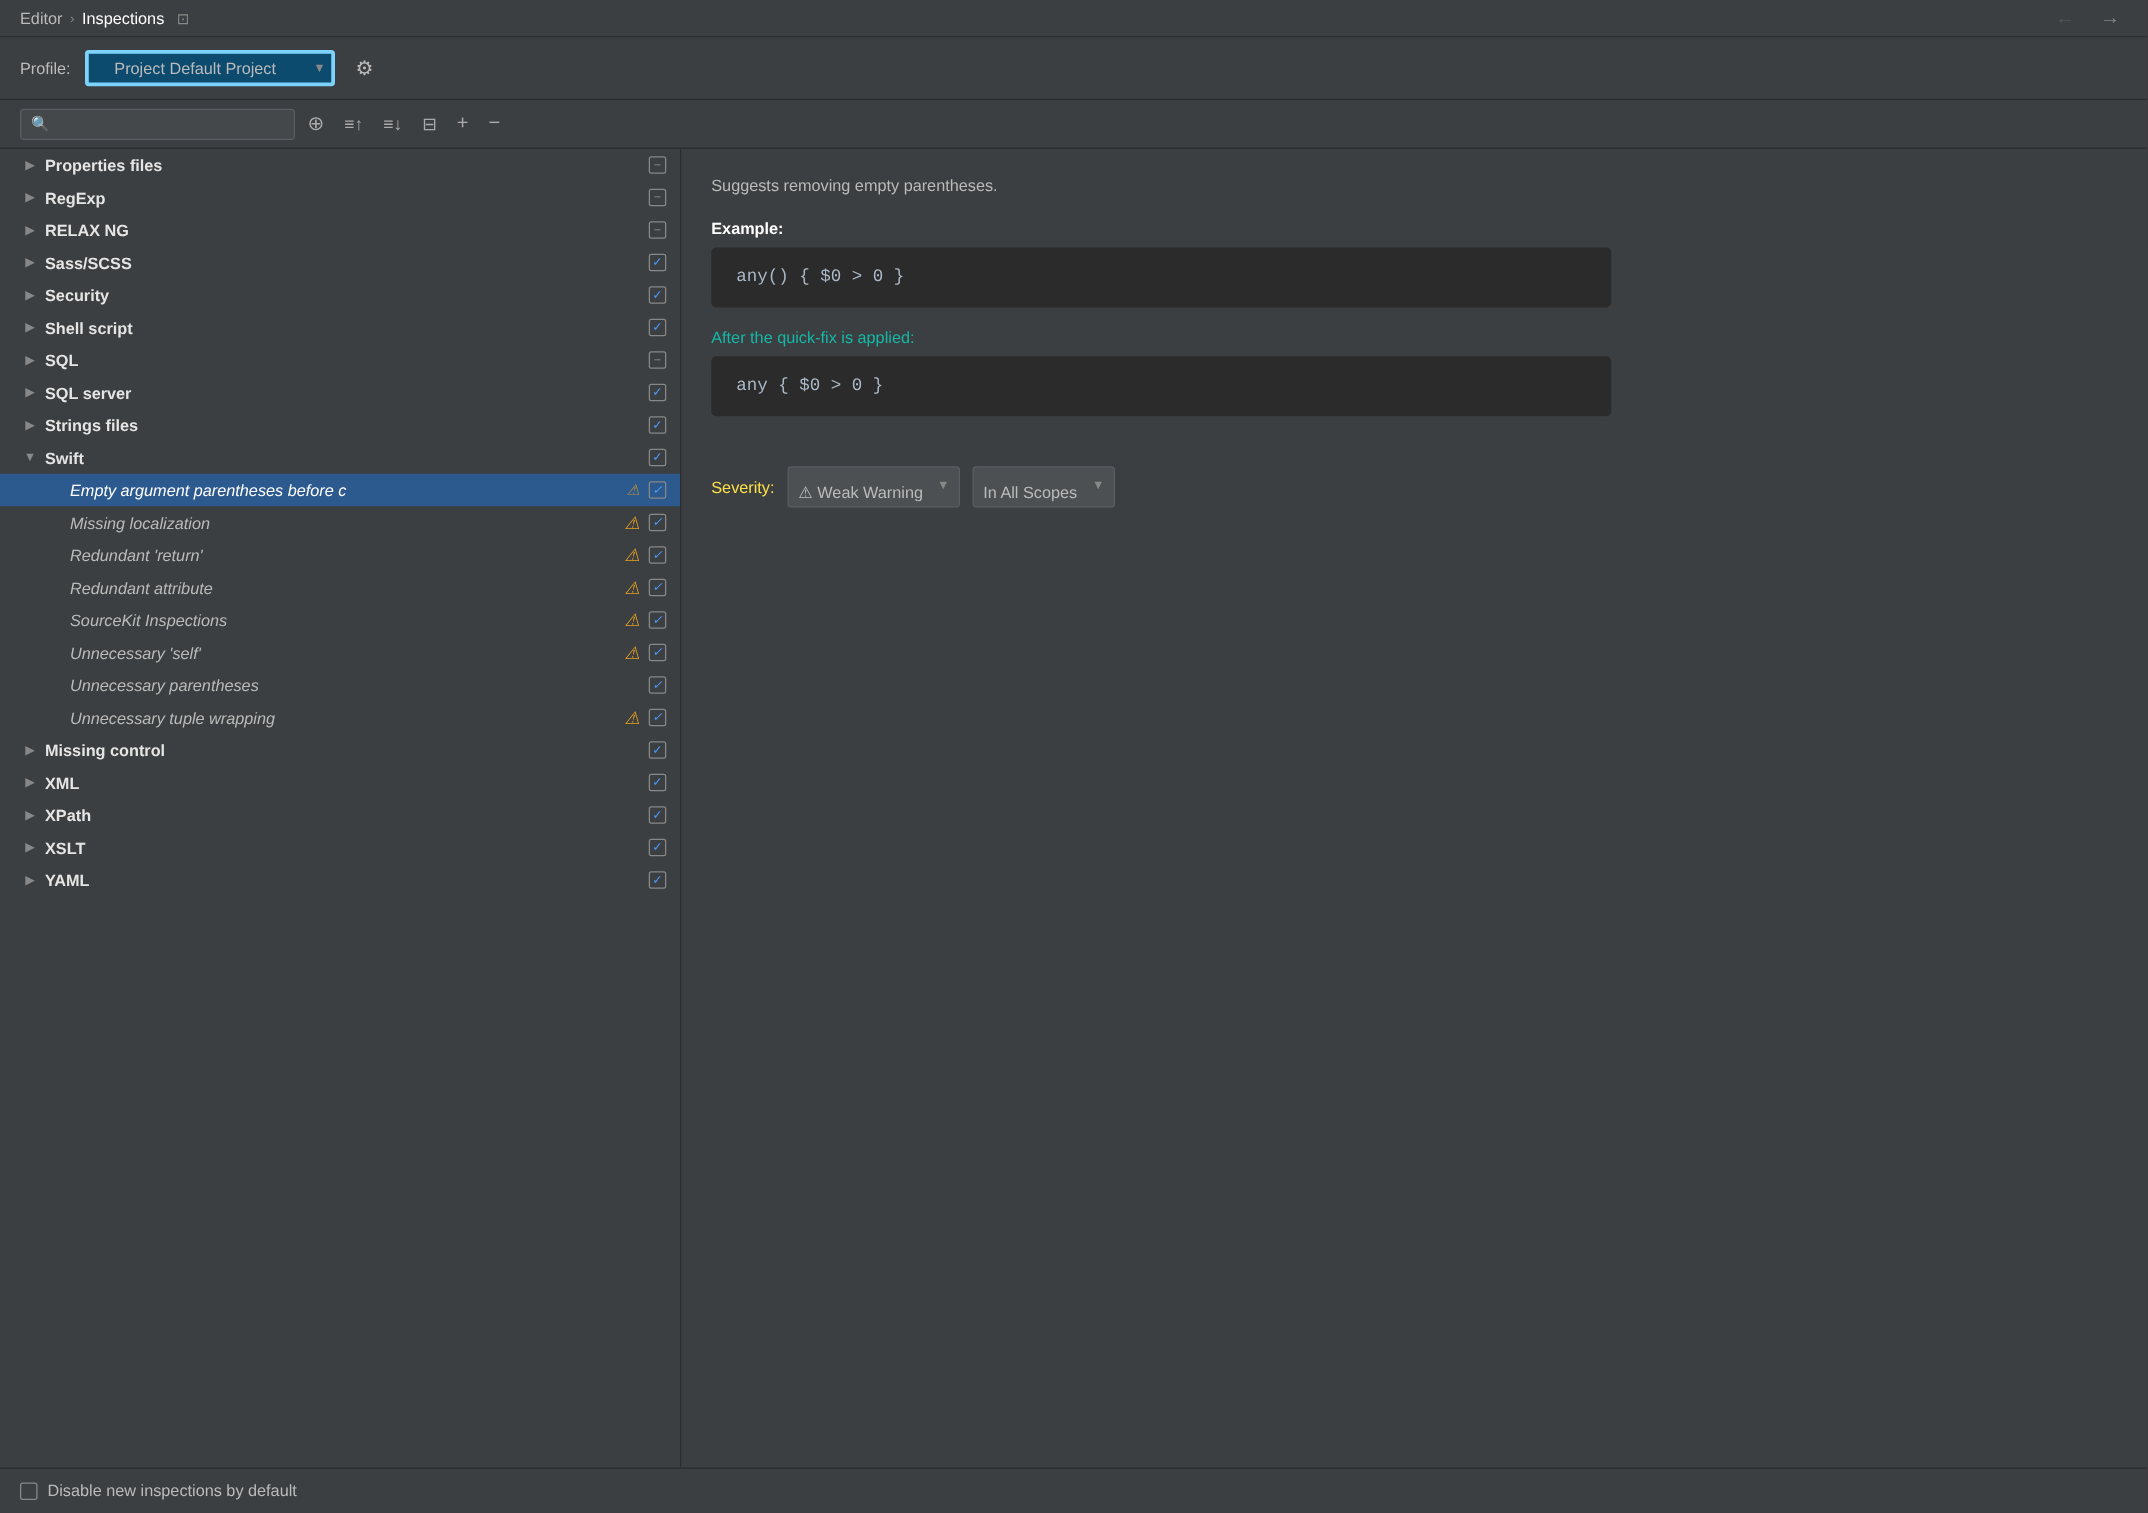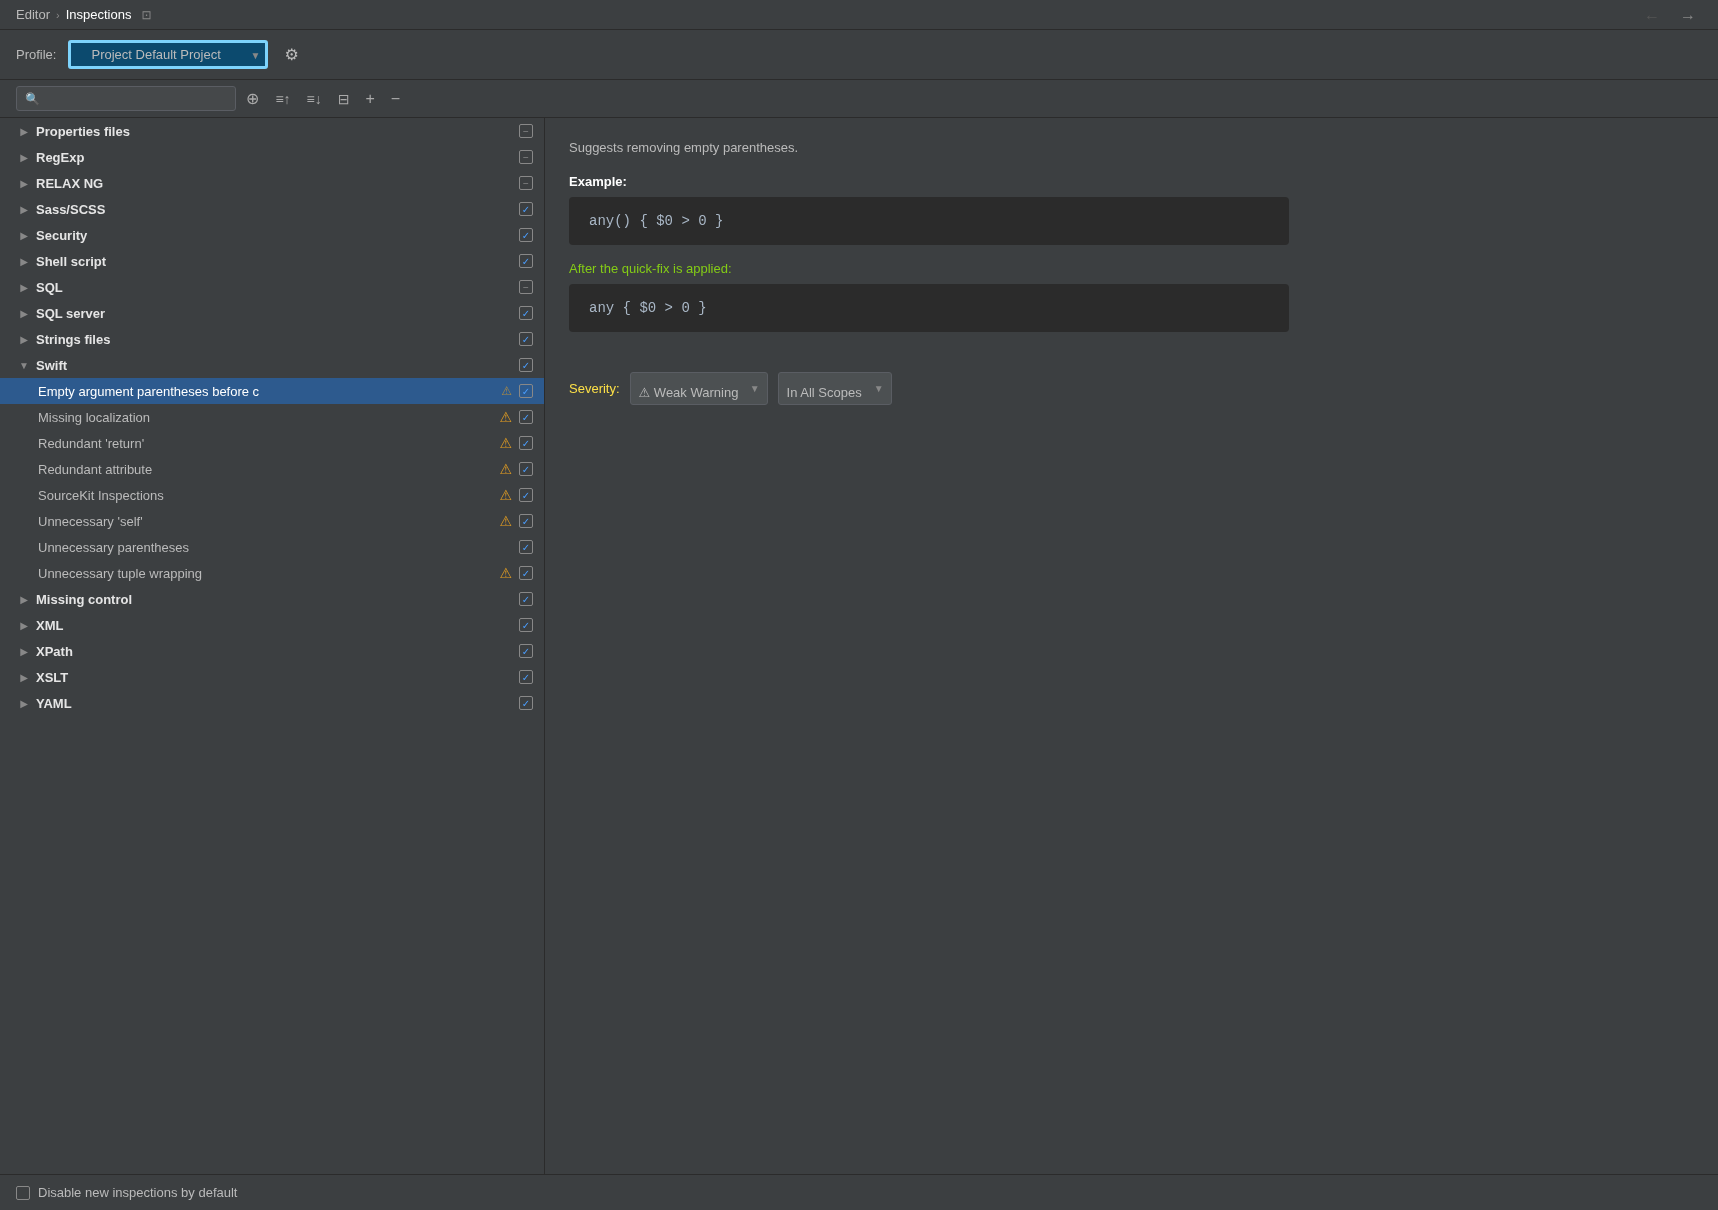--- a/index.html
+++ b/index.html
@@ -174,21 +174,22 @@
       font-size: 10px;
       flex-shrink: 0;
     }
     .tree-label {
       flex: 1;
       padding: 0 4px;
     }
     .tree-label.bold { font-weight: bold; color: #e5e5e5; }
 
     .child-item {
-      padding-left: 18px;
+      padding-left: 36px;
+      font-style: italic;
     }
 
     .checkbox-wrap {
       width: 20px;
       height: 20px;
       display: flex;
       align-items: center;
       justify-content: center;
       flex-shrink: 0;
     }
@@ -232,21 +233,21 @@
       border-radius: 4px;
       padding: 16px 20px;
       font-family: 'Menlo', 'Monaco', 'Courier New', monospace;
       font-size: 14px;
       color: #a9b7c6;
       margin-bottom: 16px;
       max-width: 720px;
     }
 
     .after-label {
-      color: #84cc16;
+      color: #14b8a6;
       margin-bottom: 8px;
     }
 
     
     .severity-row {
       display: flex;
       align-items: center;
       gap: 10px;
       margin-top: 24px;
       padding-top: 16px;

